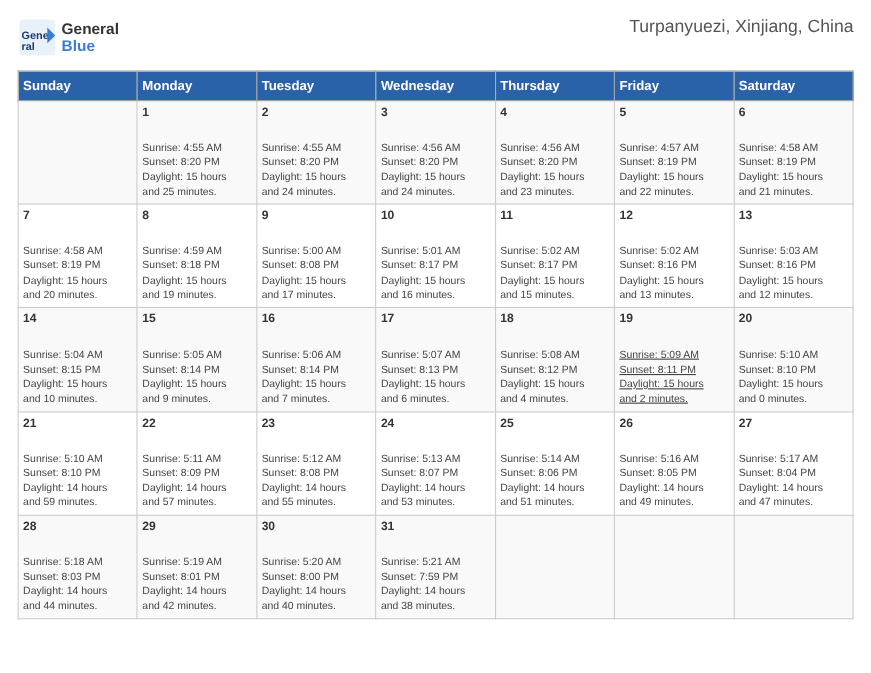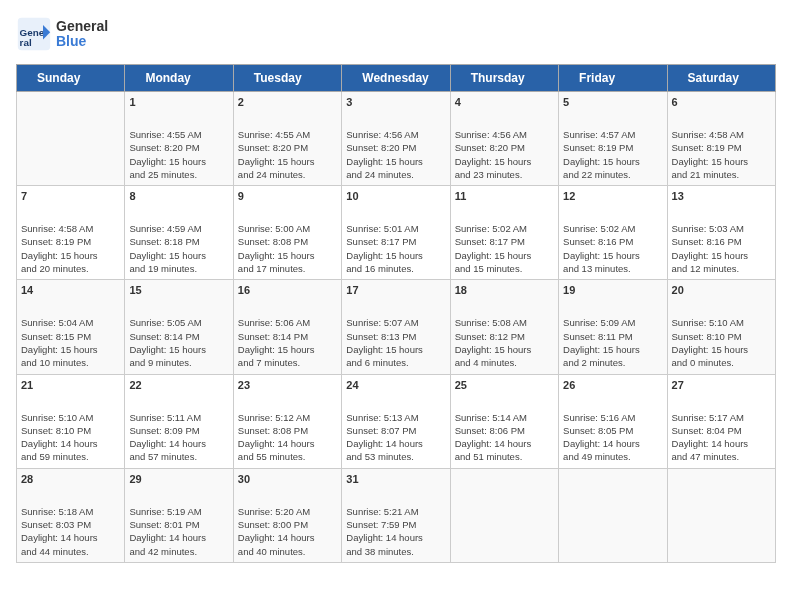--- a/index.html
+++ b/index.html
@@ -51,21 +51,21 @@
     table {
       width: 100%;
       border-collapse: collapse;
       table-layout: fixed;
     }
     thead tr th {
       background-color: #2962a8;
       color: #fff;
       font-size: 12px;
       font-weight: bold;
-      padding: 6px 20px;
+      padding: 6px 4px;
       text-align: left;
       border: 1px solid #aaa;
     }
     tbody tr td {
       border: 1px solid #ccc;
       vertical-align: top;
       padding: 4px;
       font-size: 10px;
       color: #333;
       height: 80px;
@@ -99,20 +99,21 @@
       <text x="4" y="22" font-size="11" font-weight="bold" fill="#1a3a6b" font-family="Arial">Gene-</text>
       <text x="4" y="33" font-size="11" font-weight="bold" fill="#1a3a6b" font-family="Arial">ral</text>
       <polygon points="30,10 38,18 30,26" fill="#3a7bd5"></polygon>
     </svg>
     <div class="logo-text">
       <span>General</span>
       <span style="color:#3a7bd5">Blue</span>
     </div>
   </div>
   <div class="title-block">
+    <h2>Turpanyuezi, Xinjiang, China</h2>
   </div>
 </div>
 
 <table>
   <thead>
     <tr id="header-row">
         <th>Sunday</th>
         <th>Monday</th>
         <th>Tuesday</th>
         <th>Wednesday</th>
@@ -249,21 +250,21 @@
         </td>
         <td>
           <span class="day-number">18</span>
           <div class="cell-content" style="white-space: pre-line;">Sunrise: 5:08 AM
 Sunset: 8:12 PM
 Daylight: 15 hours
 and 4 minutes.</div>
         </td>
         <td>
           <span class="day-number">19</span>
-          <div class="cell-content" style="white-space: pre-line;">Sunrise: 5:09 AM
+          <div class="cell-content" style="white-space: pre-line; text-decoration: underline;">Sunrise: 5:09 AM
 Sunset: 8:11 PM
 Daylight: 15 hours
 and 2 minutes.</div>
         </td>
         <td>
           <span class="day-number">20</span>
           <div class="cell-content" style="white-space: pre-line;">Sunrise: 5:10 AM
 Sunset: 8:10 PM
 Daylight: 15 hours
 and 0 minutes.</div>

